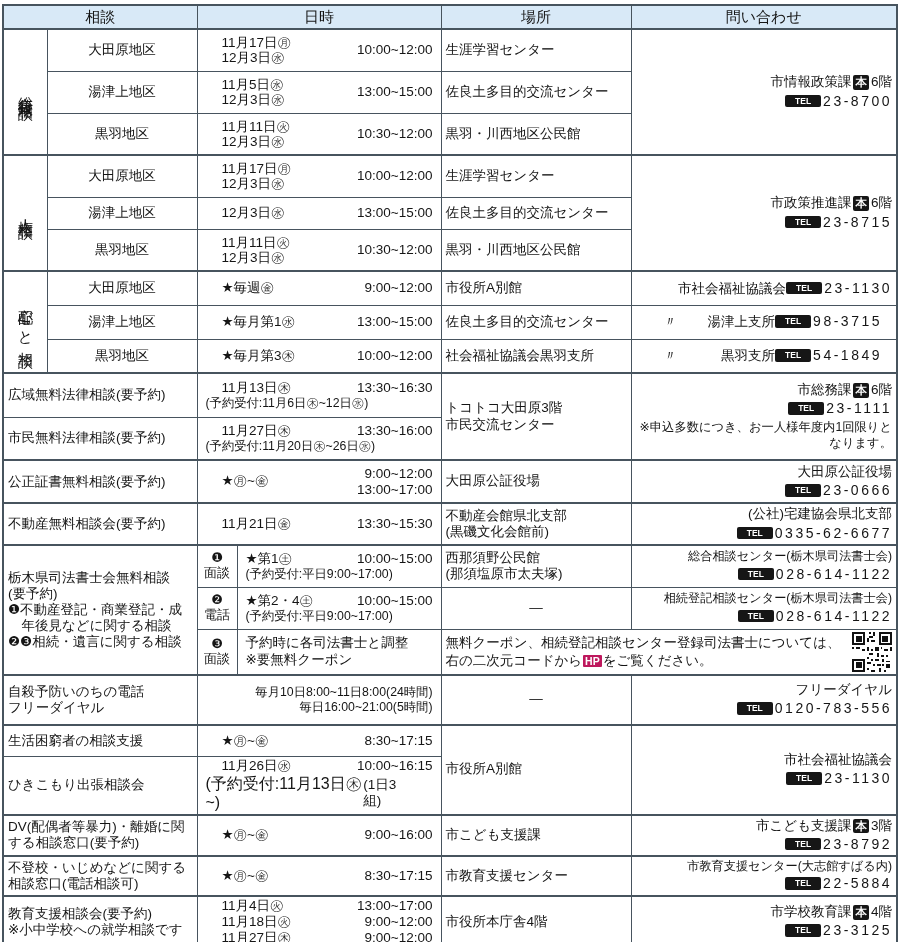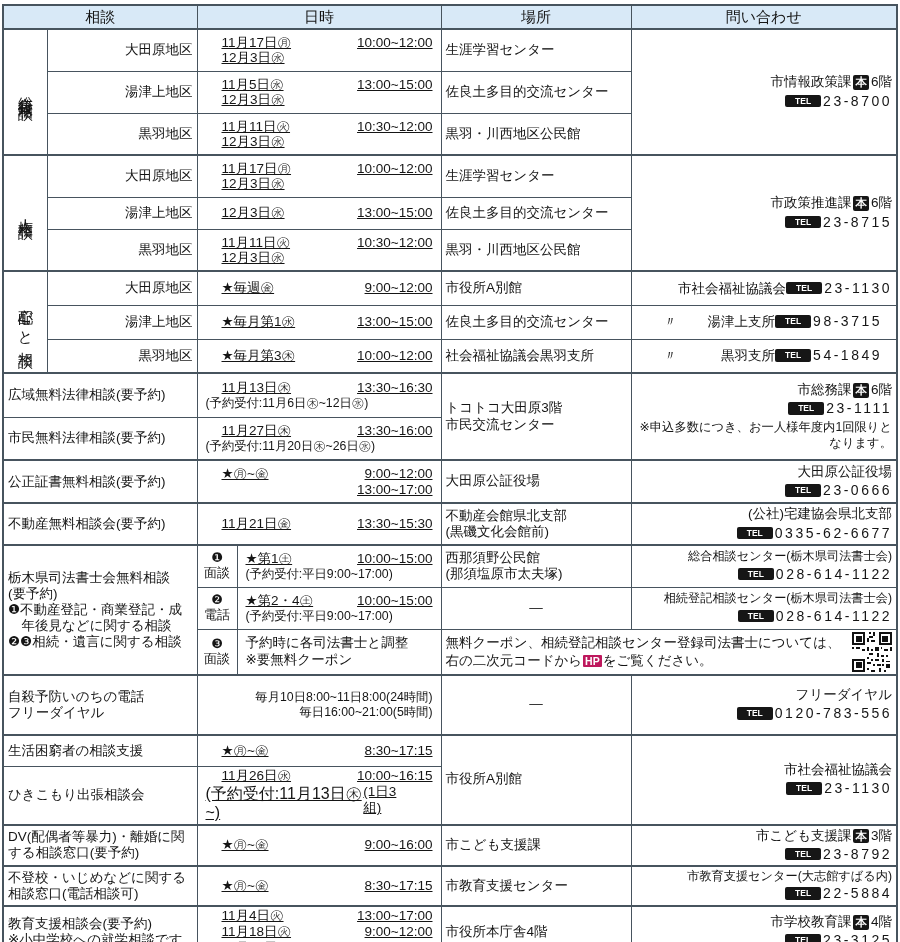--- a/index.html
+++ b/index.html
@@ -4,30 +4,30 @@
 <style>
   :root{ --bd:#47545e; --hdr:#d8e9f7; --ink:#151515; }
   html,body{margin:0;padding:0;background:#fff;}
   body{width:900px;height:942px;font-family:"Liberation Sans","DejaVu Sans",sans-serif;color:var(--ink);}
   table{border-collapse:collapse;table-layout:fixed;width:894px;margin:4px auto 0 auto;border:2px solid var(--bd);}
   th,td{border:1px solid var(--bd);padding:1px 4px;font-size:13.5px;line-height:1.2;overflow:hidden;vertical-align:middle;}
   thead th{background:var(--hdr);font-weight:normal;font-size:15px;text-align:center;border-bottom:2px solid var(--bd);padding:2px;}
   tr.sec td{border-top:2px solid var(--bd);}
   
   .h24{height:16px}.h32{height:32px}.h34{height:34px}.h40{height:28px}.h42{height:42px}
-  .h43{height:43px}.h44{height:44px}.h46{height:46px}.h50{height:60px}.h52{height:52px}
+  .h43{height:43px}.h44{height:44px}.h46{height:46px}.h50{height:50px}.h52{height:52px}
   
   .vcell{text-align:center;padding:0;}
   .vtext{writing-mode:vertical-rl;text-orientation:upright;display:inline-block;letter-spacing:2px;font-size:15px;line-height:1.35;}
   .vl4{height:70px}.vl2{height:36px}
-  .district{text-align:right;}
+  .district{text-align:center;}
   .ltitle{text-align:left;line-height:1.18;}
   .hang{padding-left:1em;text-indent:-1em;}
   .dt{padding:1px 8px;}
-  .line{display:flex;justify-content:space-between;align-items:flex-start;text-decoration:underline;}
+  .line{display:flex;justify-content:space-between;align-items:center;}
   .ind{padding-left:16px;}
   .stack{display:flex;flex-direction:column;line-height:1.12;}
   .cen{text-align:right;display:block;}
   .sm{font-size:12.3px;}
   .xs{font-size:16px;}
   .place{text-align:left;line-height:1.2;}
   .pcen{text-align:center;}
   .contact{text-align:right;line-height:1.35;}
   .telnum{letter-spacing:2.5px;font-size:14px;}
   .cflex{display:flex;justify-content:space-between;align-items:center;padding:0 10px 0 28px;}

